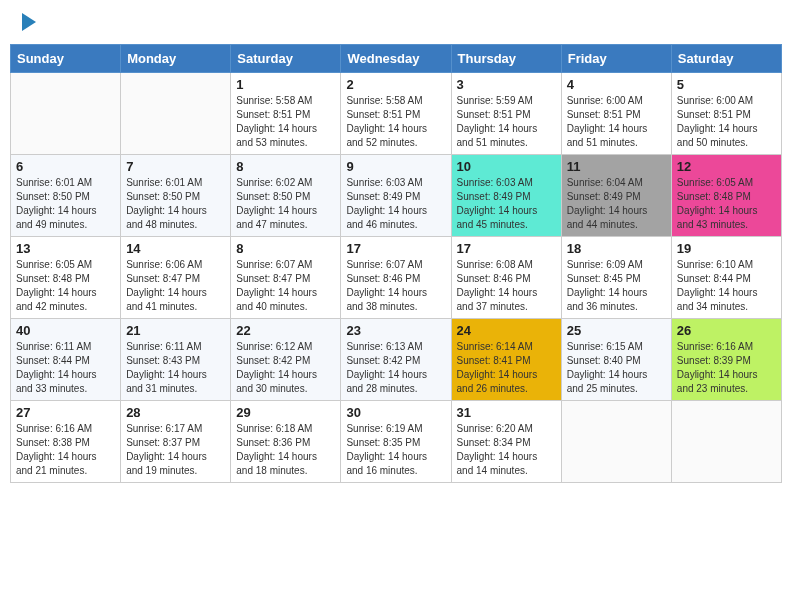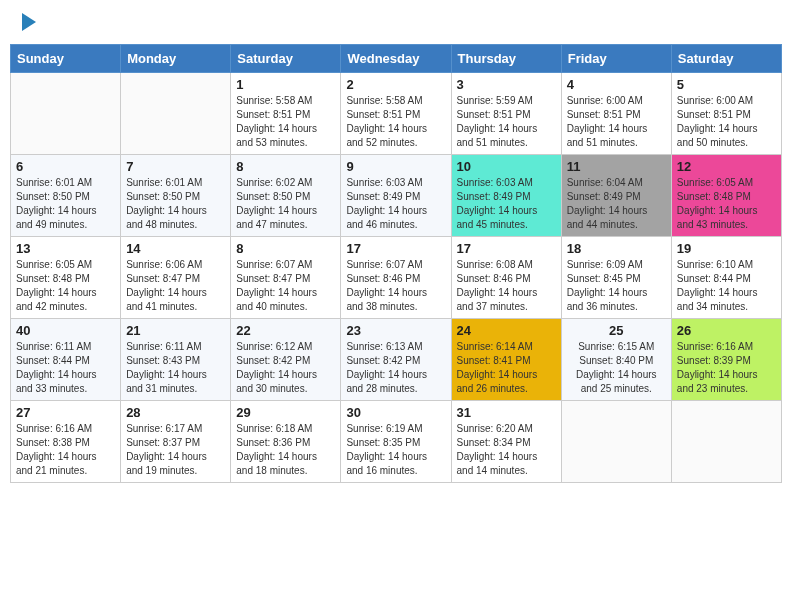--- a/index.html
+++ b/index.html
@@ -230,21 +230,21 @@
           <div class="day-info">Sunrise: 6:12 AM<br>Sunset: 8:42 PM<br>Daylight: 14 hours and 30 minutes.</div>
         </td>
         <td style="background: rgb(245, 248, 252);">
           <span class="day-num">23</span>
           <div class="day-info">Sunrise: 6:13 AM<br>Sunset: 8:42 PM<br>Daylight: 14 hours and 28 minutes.</div>
         </td>
         <td style="background: #eab308;">
           <span class="day-num">24</span>
           <div class="day-info">Sunrise: 6:14 AM<br>Sunset: 8:41 PM<br>Daylight: 14 hours and 26 minutes.</div>
         </td>
-        <td style="background: rgb(245, 248, 252); text-align: center;">
+        <td style="background: rgb(245, 248, 252);">
           <span class="day-num">25</span>
           <div class="day-info">Sunrise: 6:15 AM<br>Sunset: 8:40 PM<br>Daylight: 14 hours and 25 minutes.</div>
         </td>
         <td style="background: #bef264;">
           <span class="day-num">26</span>
           <div class="day-info">Sunrise: 6:16 AM<br>Sunset: 8:39 PM<br>Daylight: 14 hours and 23 minutes.</div>
         </td>
       </tr>
       <tr>
         <td>

